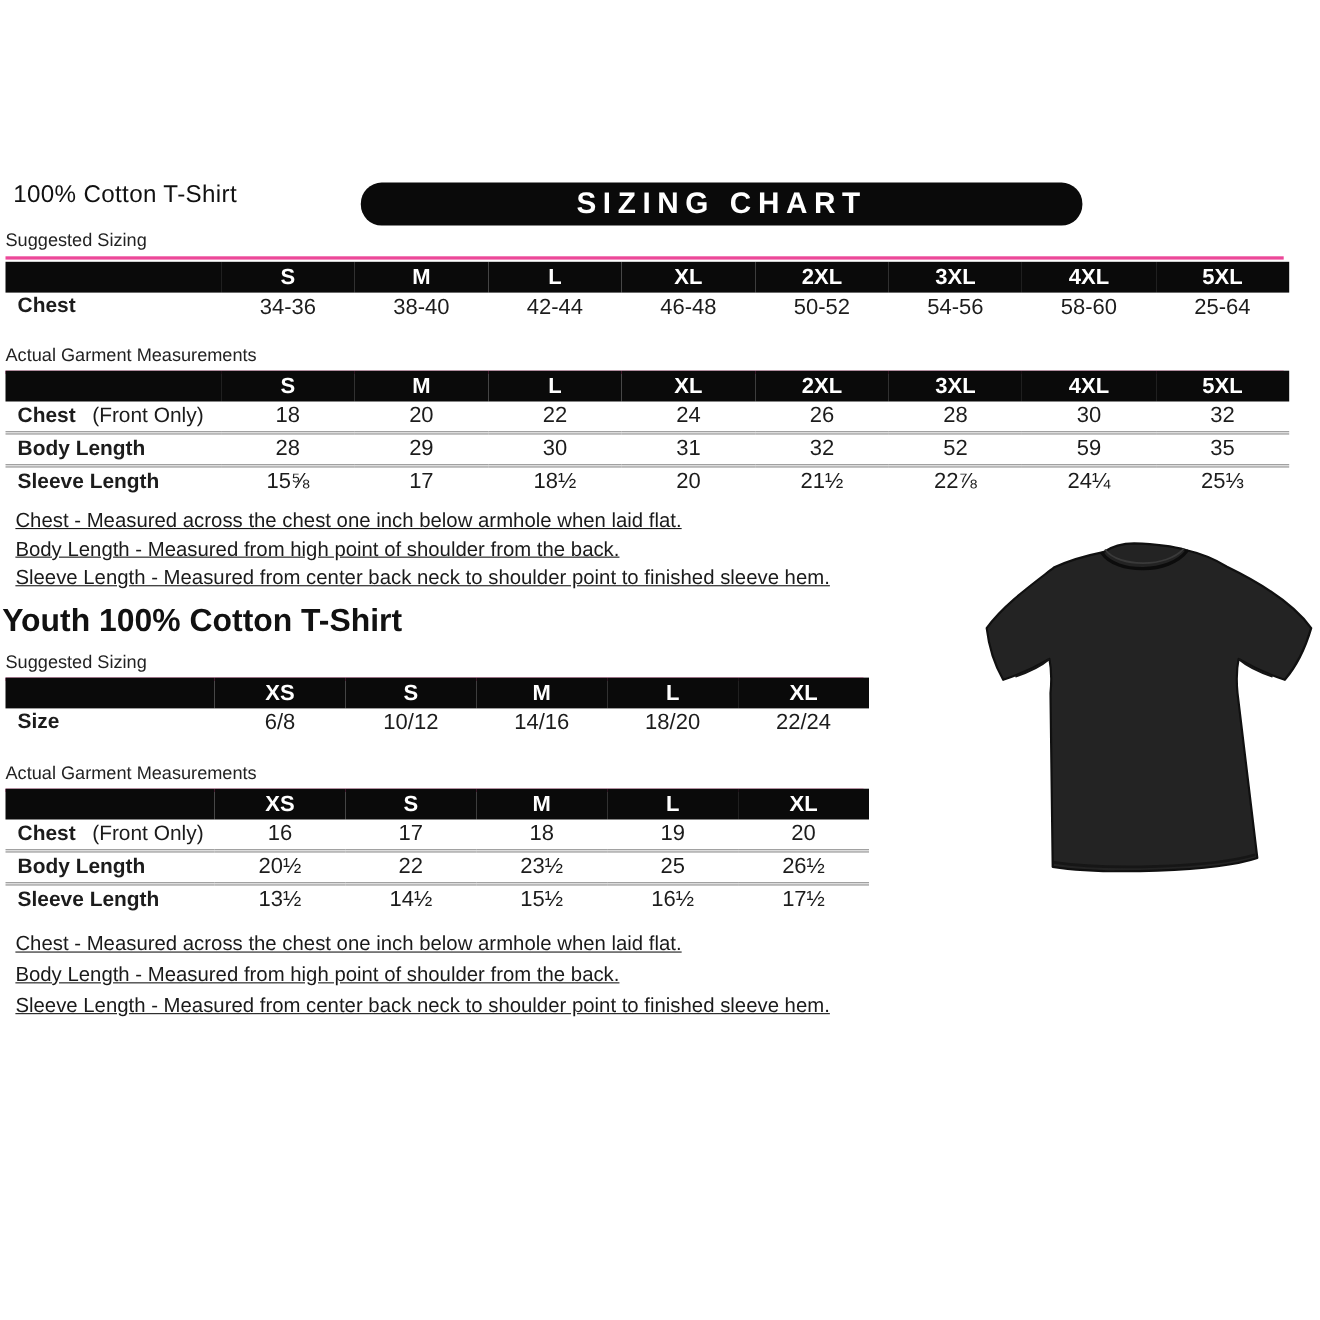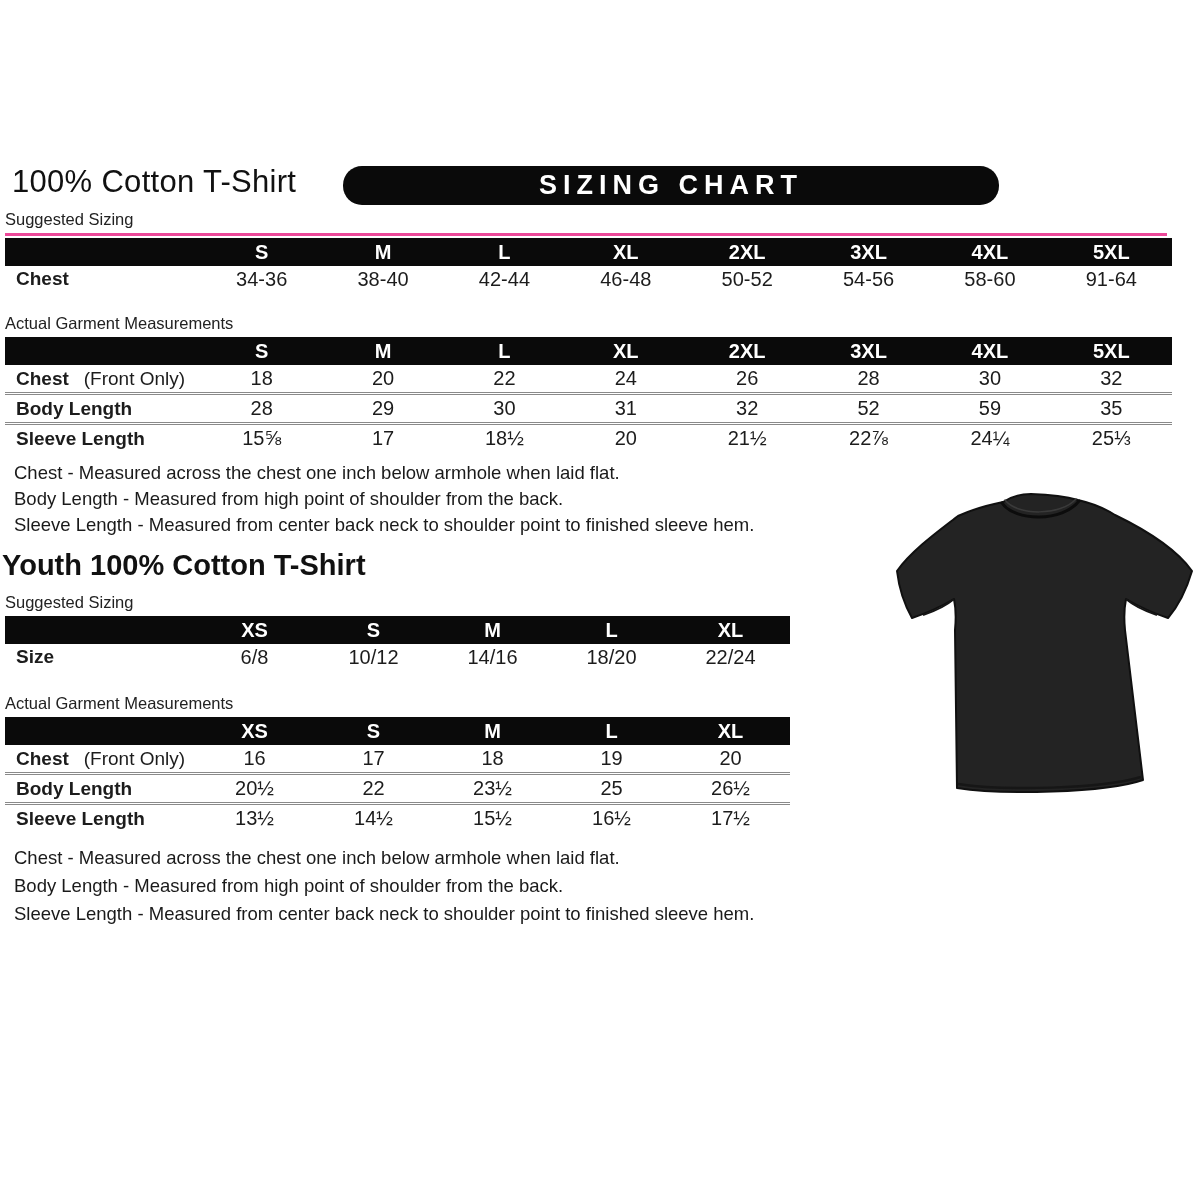--- a/index.html
+++ b/index.html
@@ -3,21 +3,21 @@
 <meta charset="utf-8">
 <style>
   html,body { margin:0; padding:0; }
   body {
     width:1200px; height:1200px; background:#ffffff; position:relative;
     font-family:"Liberation Sans", sans-serif; color:#1c1c1c;
     overflow:hidden;
   }
   .abs { position:absolute; }
 
-  .main-title { font-size:31px; font-weight:400; letter-spacing:0.3px; color:#111; }
+  .main-title { font-size:22px; font-weight:400; letter-spacing:0.3px; color:#111; }
   .youth-title { font-size:29px; font-weight:700; color:#111; }
 
   .banner {
     background:#0a0a0a; color:#ffffff; display:flex; align-items:center; justify-content:center;
     font-size:27px; font-weight:700; letter-spacing:6px;
   }
 
   .sec-label {
     font-size:16.5px; color:#222; padding-bottom:4px; border-bottom:3px solid #ec4899;
   }
@@ -29,30 +29,30 @@
   }
   table.size-table td {
     font-size:20px; text-align:center; height:26px; padding:0; color:#1c1c1c;
   }
   table.size-table td.rl { text-align:left; padding-left:11px; font-weight:700; font-size:19px; white-space:nowrap; }
   table.size-table td.rl .rest { font-weight:400; margin-left:15px; }
   tr.sep { border-top:3px double #8a8a8a;margin-top:16px; }
   table.tall td { height:27px; }
 
   .notes { font-size:18.5px; color:#1a1a1a; }
-  .notes div { white-space:nowrap; }
+  .notes div { white-space:nowrap;text-decoration:underline; }
   .notes.adult div { line-height:26px; }
   .notes.youth div { line-height:28px; }
 </style>
 </head>
 <body>
 
 <div class="abs main-title" style="left:12px; top:164px;">100% Cotton T-Shirt</div>
 
-<div class="abs banner" style="left:343px; top:166px; width:656px; height:39px;border-radius:19px;">SIZING CHART</div>
+<div class="abs banner" style="left:328px; top:166px; width:656px; height:39px;border-radius:19px;">SIZING CHART</div>
 
 <div class="abs sec-label" style="left:5px; top:210px; width:1162px;">Suggested Sizing</div>
 
 <table class="abs size-table" style="left:5px; top:238px; width:1167px;">
   <colgroup>
       <col style="width:196px;">
       <col>
       <col>
       <col>
       <col>
@@ -77,21 +77,21 @@
   <tbody>
     <tr>
       <td class="rl"><span>Chest</span></td>
       <td>34-36</td>
       <td>38-40</td>
       <td>42-44</td>
       <td>46-48</td>
       <td>50-52</td>
       <td>54-56</td>
       <td>58-60</td>
-      <td>91-64</td>
+      <td>25-64</td>
     </tr>
   </tbody>
 </table>
 
 <div class="abs sec-label" style="left:5px; top:314px; width:1162px;">Actual Garment Measurements</div>
 
 <table class="abs size-table tall" style="left:5px; top:337px; width:1167px;">
   <colgroup>
       <col style="width:196px;">
       <col>

